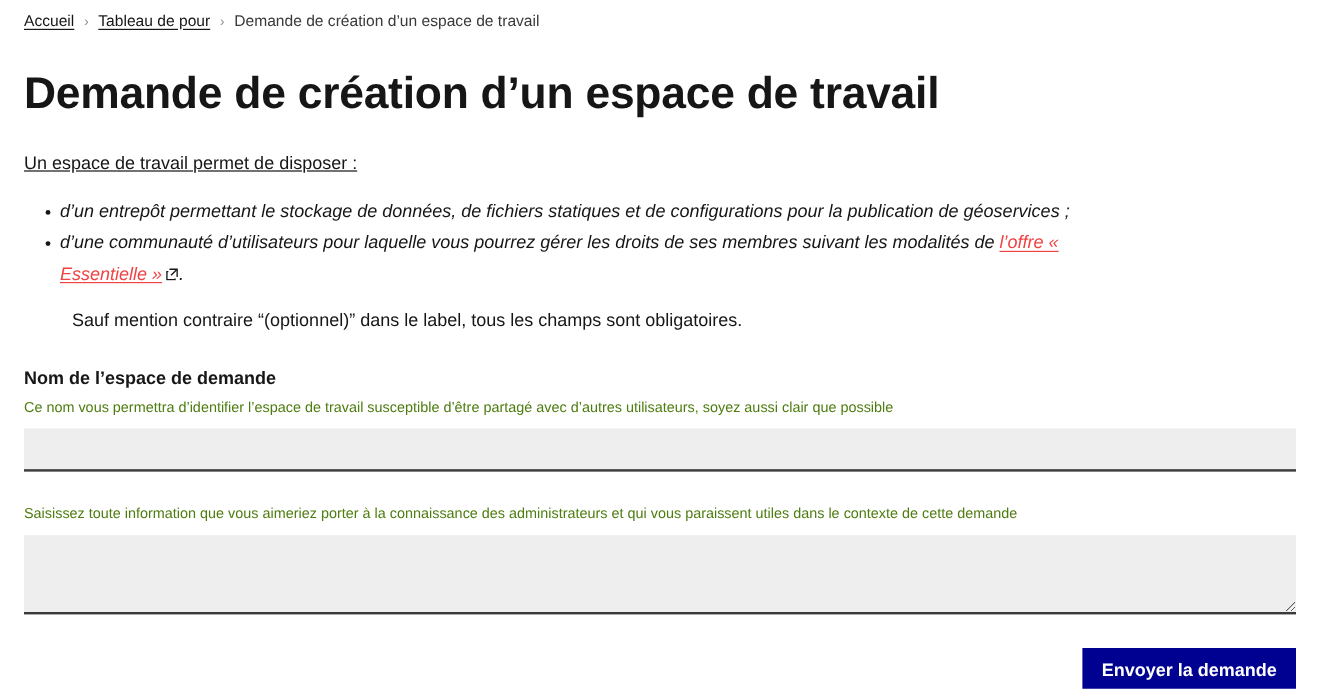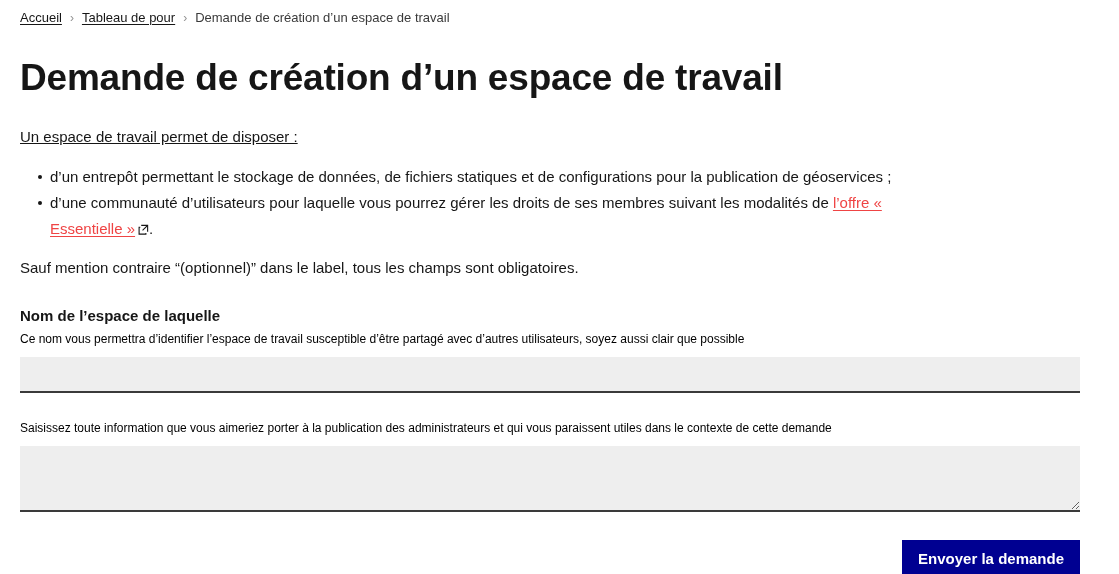--- a/index.html
+++ b/index.html
@@ -64,20 +64,21 @@
   ul.bullets {
     margin: 16px 0 0 0;
     padding-left: 18px;
     list-style: none;
   }
   ul.bullets li {
     font-size: 15px;
     line-height: 26px;
     position: relative;
     padding-left: 12px;
+    font-style: italic;
   }
   ul.bullets li:before {
     content: "";
     position: absolute;
     left: 0;
     top: 11px;
     width: 4px;
     height: 4px;
     border-radius: 50%;
     background: #161616;
@@ -90,35 +91,36 @@
   .ext-icon {
     display: inline-block;
     vertical-align: -1px;
     margin-left: 3px;
   }
 
   .mandatory-note {
     font-size: 15px;
     line-height: 22px;
     margin-top: 14px;
+    margin-left: 40px;
   }
 
   
   .field {
     margin-top: 27px;
   }
   .field-label {
     font-size: 15px;
     font-weight: 700;
     line-height: 20px;
   }
   .field-hint {
     font-size: 12px;
     line-height: 17px;
-    color: #000000;
+    color: #4d7c0f;
     margin-top: 5px;
   }
   .text-input {
     display: block;
     width: 1060px;
     height: 36px;
     margin-top: 9px;
     box-sizing: border-box;
     border: none;
     border-bottom: 2px solid #3a3a3a;
@@ -190,27 +192,27 @@
               <path d="M3.5 1.5h7v7" fill="none" stroke="#161616" stroke-width="1.2"></path>
               <path d="M10.2 1.8L5 7" fill="none" stroke="#161616" stroke-width="1.2"></path>
               <path d="M8.6 9.8v1.2H1.2V3.6h1.3" fill="none" stroke="#161616" stroke-width="1.2"></path>
             </svg></span></a><span>.</span>
     </li>
   </ul>
 
   <p class="mandatory-note">Sauf mention contraire “(optionnel)” dans le label, tous les champs sont obligatoires.</p>
 
   <div class="field">
-    <label class="field-label" for="ws-name">Nom de l’espace de laquelle</label>
+    <label class="field-label" for="ws-name">Nom de l’espace de demande</label>
     <div class="field-hint">Ce nom vous permettra d’identifier l’espace de travail susceptible d’être partagé avec d’autres utilisateurs, soyez aussi clair que possible</div>
     <input id="ws-name" class="text-input" type="text" placeholder="" style="">
   </div>
 
   <div class="field">
-    <div class="field-hint">Saisissez toute information que vous aimeriez porter à la publication des administrateurs et qui vous paraissent utiles dans le contexte de cette demande</div>
+    <div class="field-hint">Saisissez toute information que vous aimeriez porter à la connaissance des administrateurs et qui vous paraissent utiles dans le contexte de cette demande</div>
     <textarea id="ws-extra" class="textarea-input" placeholder="" style=""></textarea>
   </div>
 
   <div class="actions">
     <button class="submit-button" type="button">Envoyer la demande</button>
   </div>
 
 </div>
 
 </body></html>

